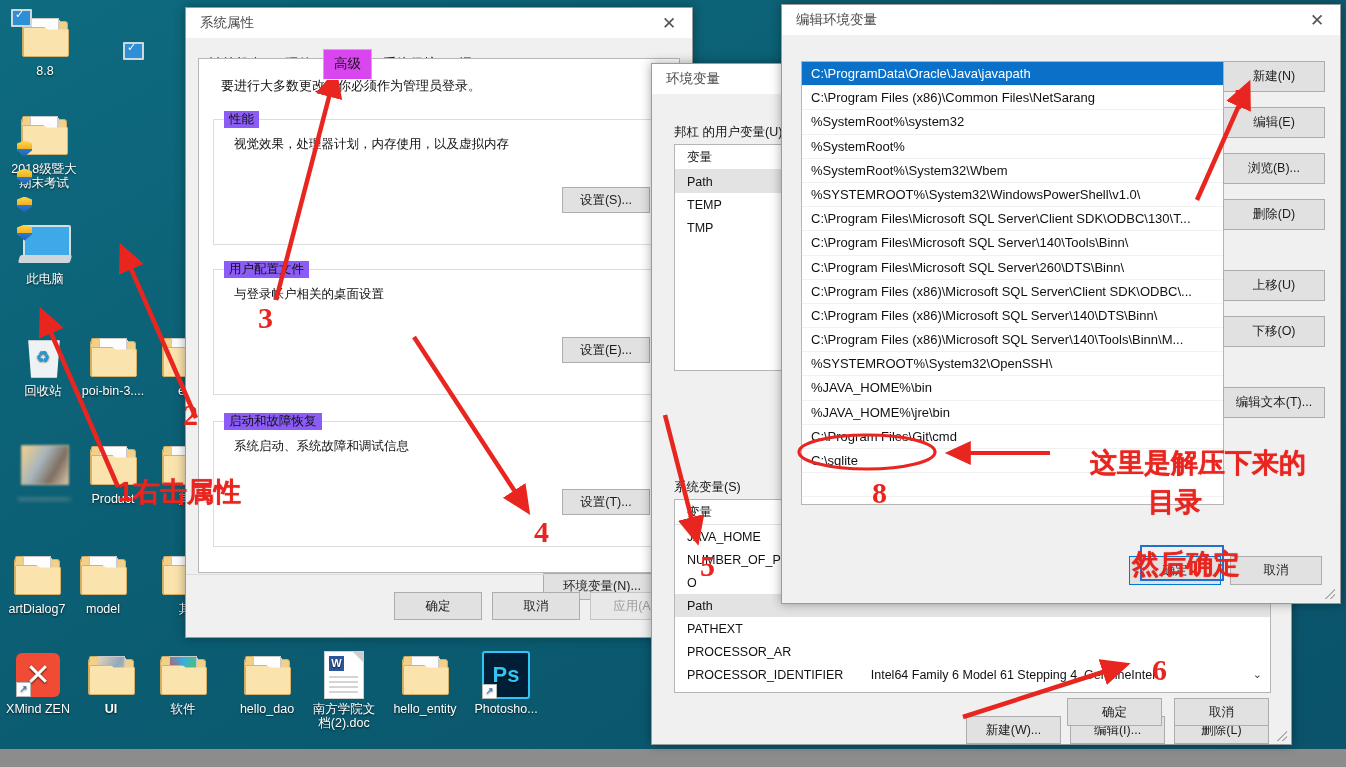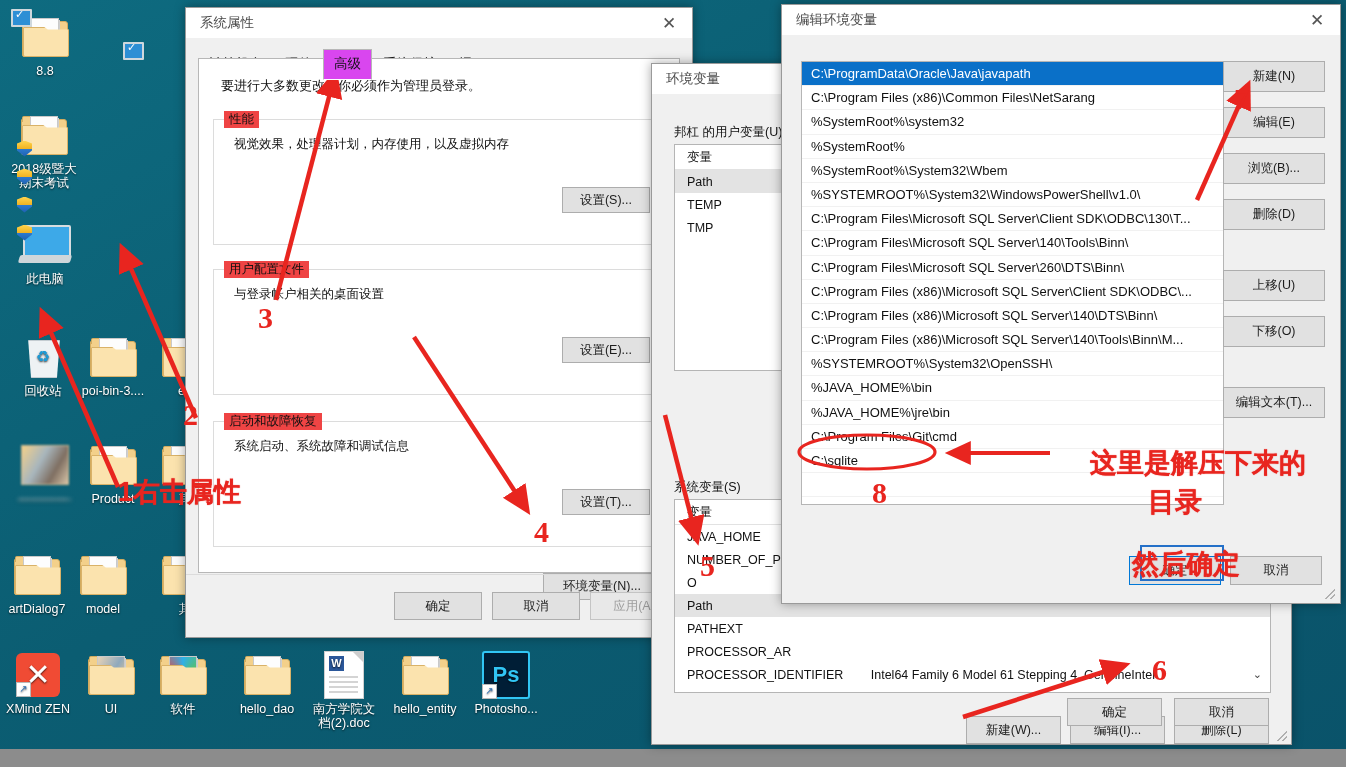--- a/index.html
+++ b/index.html
@@ -96,21 +96,21 @@
 
   
   #sysprops{left:185px;top:7px;width:506px;height:629px;}
   #sysprops .tabs{display:flex;gap:0;padding:0 12px;margin-top:10px;align-items:flex-end;}
   #sysprops .tab{padding:5px 10px 6px;font-size:13.5px;color:#111;border:1px solid transparent;
      position:relative;top:1px;}
   #sysprops .tab.active{background:#d946ef;border:1px solid #b7b7b7;border-bottom-color:#fff;z-index:2;}
   #sysprops .panel{position:absolute;left:12px;right:12px;top:50px;bottom:64px;background:#fff;border:1px solid #b7b7b7;}
   #sysprops .adminline{font-size:13px;color:#111;padding:18px 0 0 22px;}
   .groupbox{position:relative;margin:16px 14px 0;border:1px solid #dcdcdc;padding:14px 14px 14px;}
-  .groupbox > .gtitle{position:absolute;top:-9px;left:10px;background:#ef4444;padding:0 5px;font-size:12.5px;color:#111;}
+  .groupbox > .gtitle{position:absolute;top:-9px;left:10px;background:#8b5cf6;padding:0 5px;font-size:12.5px;color:#111;}
   .groupbox .gdesc{font-size:12.5px;color:#111;margin:2px 0 0 6px;}
   .groupbox .gbtnrow{display:flex;justify-content:flex-end;margin-top:34px;}
   .groupbox .gbtn{width:86px;}
   #sysprops .envrow{display:flex;justify-content:flex-end;margin:26px 18px 0;}
   #sysprops .envbtn{width:116px;height:25px;}
   #sysprops .footer{position:absolute;left:0;right:0;bottom:0;height:62px;display:flex;
      align-items:center;justify-content:flex-end;gap:10px;padding-right:14px;border-top:1px solid #dcdcdc;}
   #sysprops .footer .btn{width:86px;height:26px;}
 
   
@@ -296,21 +296,21 @@
   <div class="dticon" style="left:-5px;top:648px;">
     <div class="glyph">
       <div style="position:relative;">
           <div class="xmind">✕</div>
           <div class="shortcut">↗</div>
         </div>
     </div>
     <span class="lbl">XMind ZEN</span>
   </div>
 
-  <div class="dticon" style="left:68px;top:648px;">
+  <div class="dticon" style="left:68px;top:648px;font-weight:bold;">
     <div class="glyph">
       <div class="folder">
           <div class="back"></div>
           <div class="page2"></div>
         <div class="page" style="background:linear-gradient(120deg,#e8d3b6,#8fa9bd 55%,#f0c98d);"></div>
           <div class="front"></div>
         </div>
     </div>
     <span class="lbl">UI</span>
   </div>

